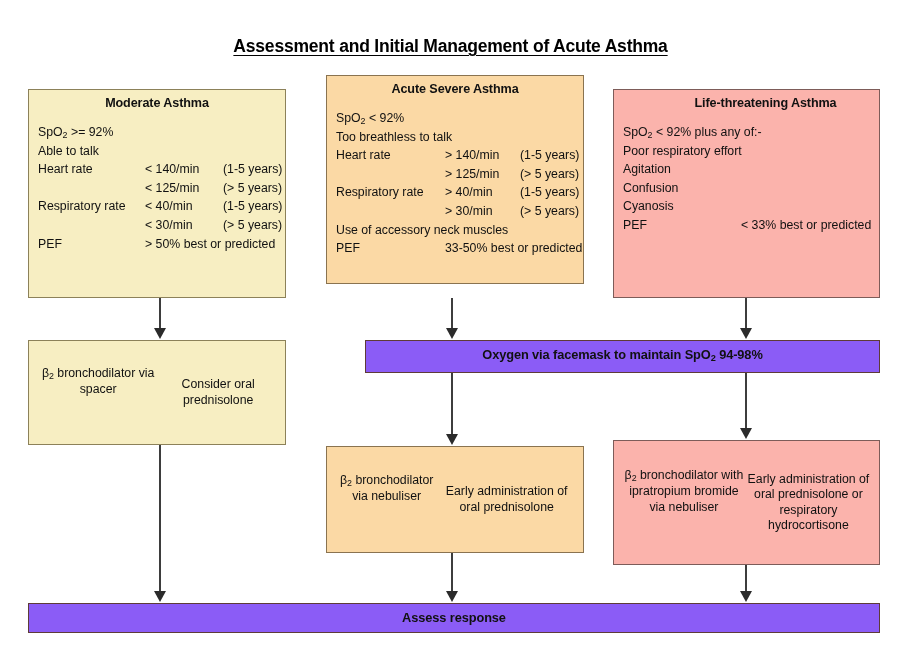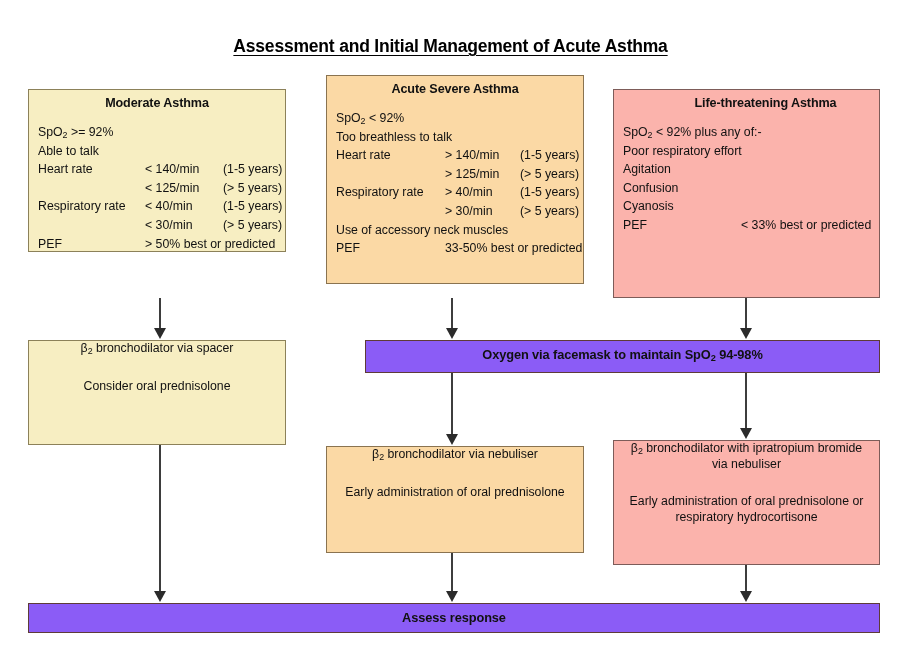--- a/index.html
+++ b/index.html
@@ -63,22 +63,23 @@
     position: relative;
     height: 18.6px;
     white-space: nowrap;
   }
   .c1 { position: absolute; left: 0; }
   .c2 { position: absolute; }
   .c3 { position: absolute; }
 
   .treat {
     display: flex;
-    flex-direction: column;
+    flex-direction: row;
     align-items: center;
+    justify-content: center;
     text-align: center;
     padding: 0 8px;
     box-sizing: border-box;
   }
   .treat .l1 { margin-bottom: 22px; }
   .treat .ln { line-height: 1.25; }
 
   .bar {
     display: flex;
     align-items: center;
@@ -103,21 +104,21 @@
   }
   sub { font-size: 0.72em; vertical-align: -0.22em; }
 </style>
 </head>
 <body>
 
 <div id="canvas">
 
   <div class="title"><span class="u">Assessment and Initial Management of Acute Asthma</span></div>
 
-  <div class="box box-cream" style="left:28px; top:89px; width:258px; height:163px;">
+  <div class="box box-cream" style="left:28px; top:89px; width:258px; height:209px;">
     <div class="box-head">Moderate Asthma</div>
     <div class="crit">
       <div class="crit-row">
         <span class="c1">SpO<sub>2</sub> &gt;= 92%</span>
       </div>
       <div class="crit-row">
         <span class="c1">Able to talk</span>
       </div>
       <div class="crit-row">
         <span class="c1">Heart rate</span>

